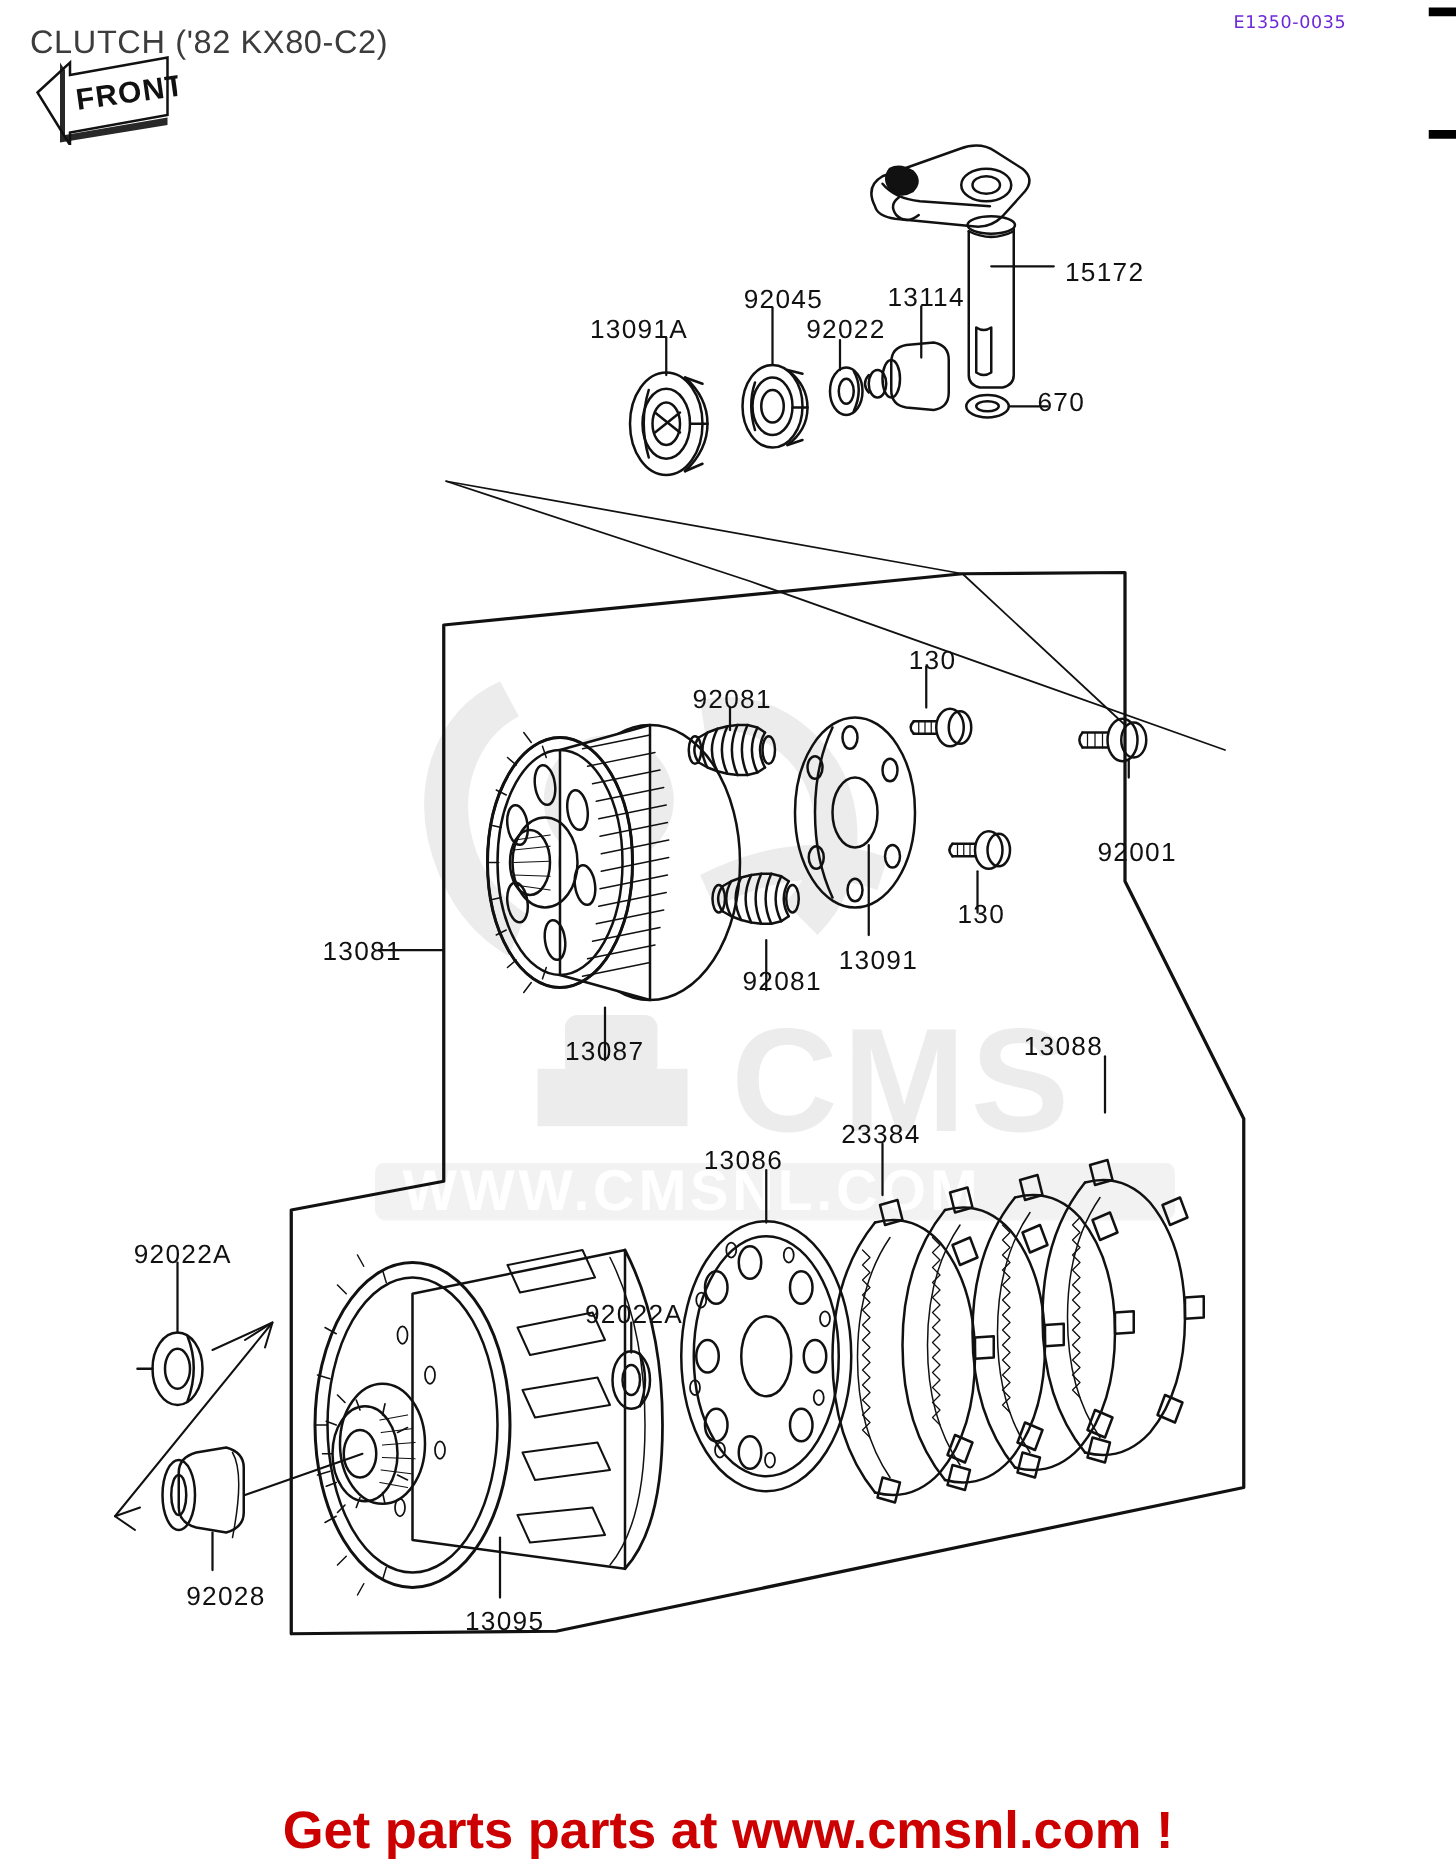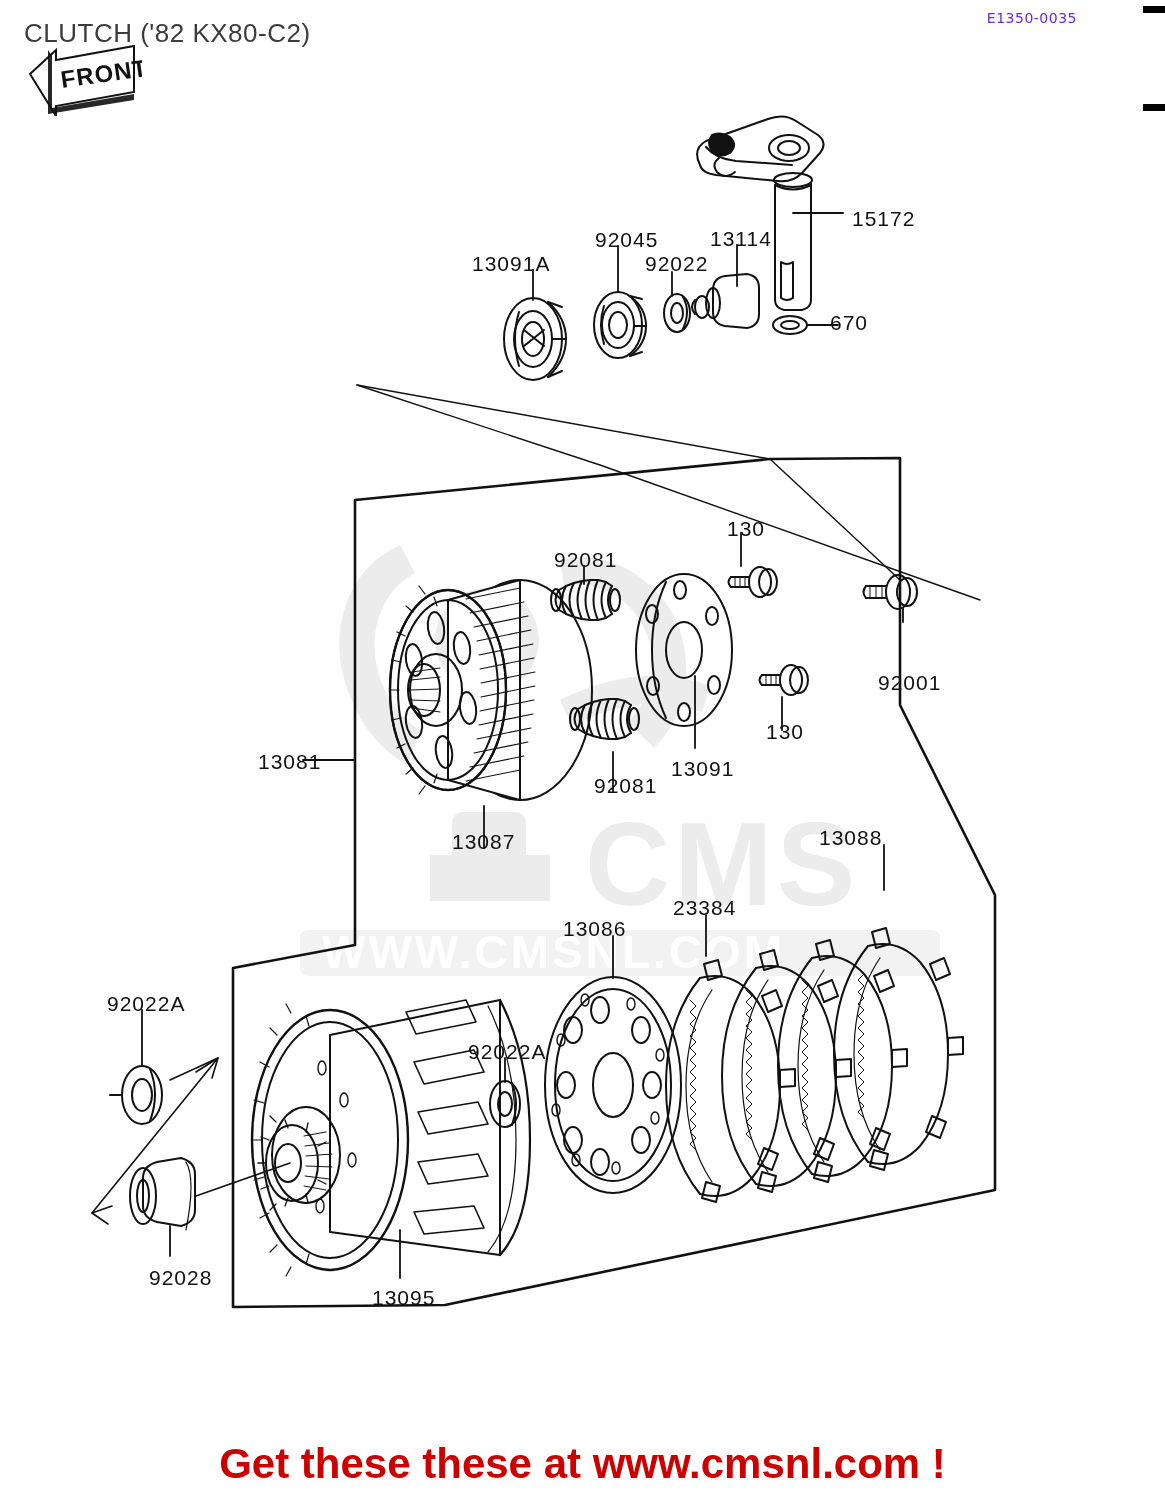--- a/index.html
+++ b/index.html
@@ -450,14 +450,14 @@
       <div class="callout" style="left: 452px; top: 830px;">13087</div>
       <div class="callout" style="left: 563px; top: 917px;">13086</div>
       <div class="callout" style="left: 673px; top: 896px;">23384</div>
       <div class="callout" style="left: 819px; top: 826px; text-align: right;">13088</div>
       <div class="callout" style="left: 107px; top: 992px;">92022A</div>
       <div class="callout" style="left: 468px; top: 1040px;">92022A</div>
       <div class="callout" style="left: 149px; top: 1266px;">92028</div>
       <div class="callout" style="left: 372px; top: 1286px;">13095</div>
     </div>
 
-  <div class="footer-cta">Get these these at www.cmsnl.com !</div>
+  <div class="footer-cta">Get parts parts at www.cmsnl.com !</div>
 </div>
 
 </body></html>

